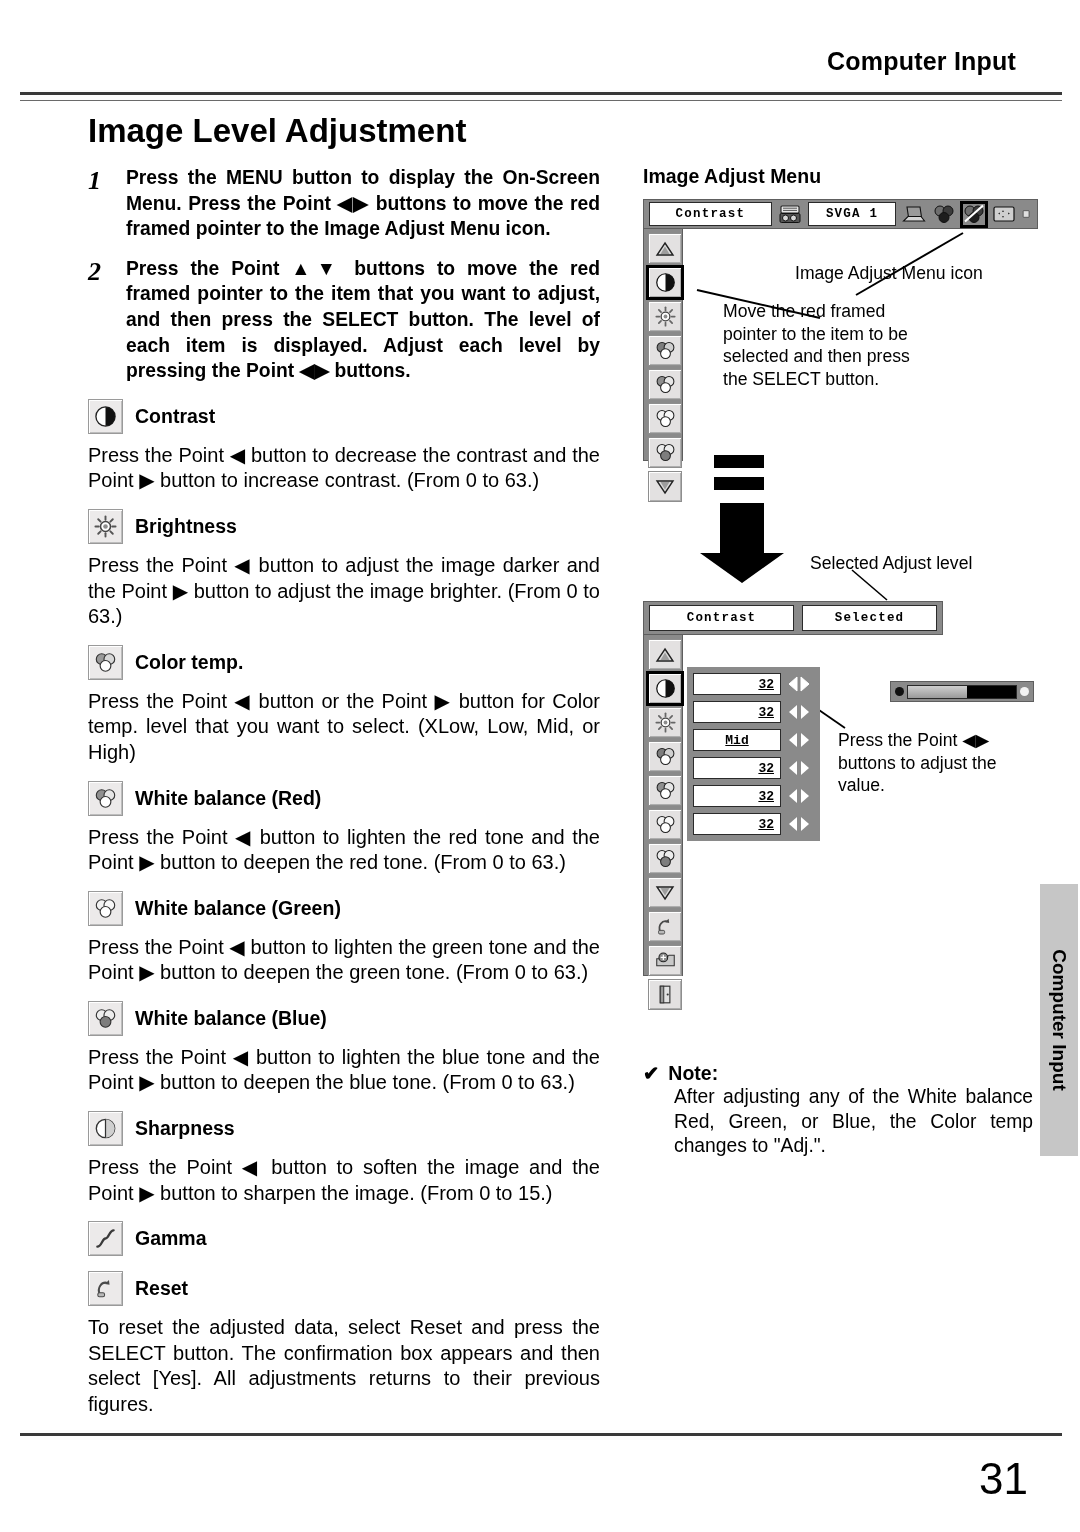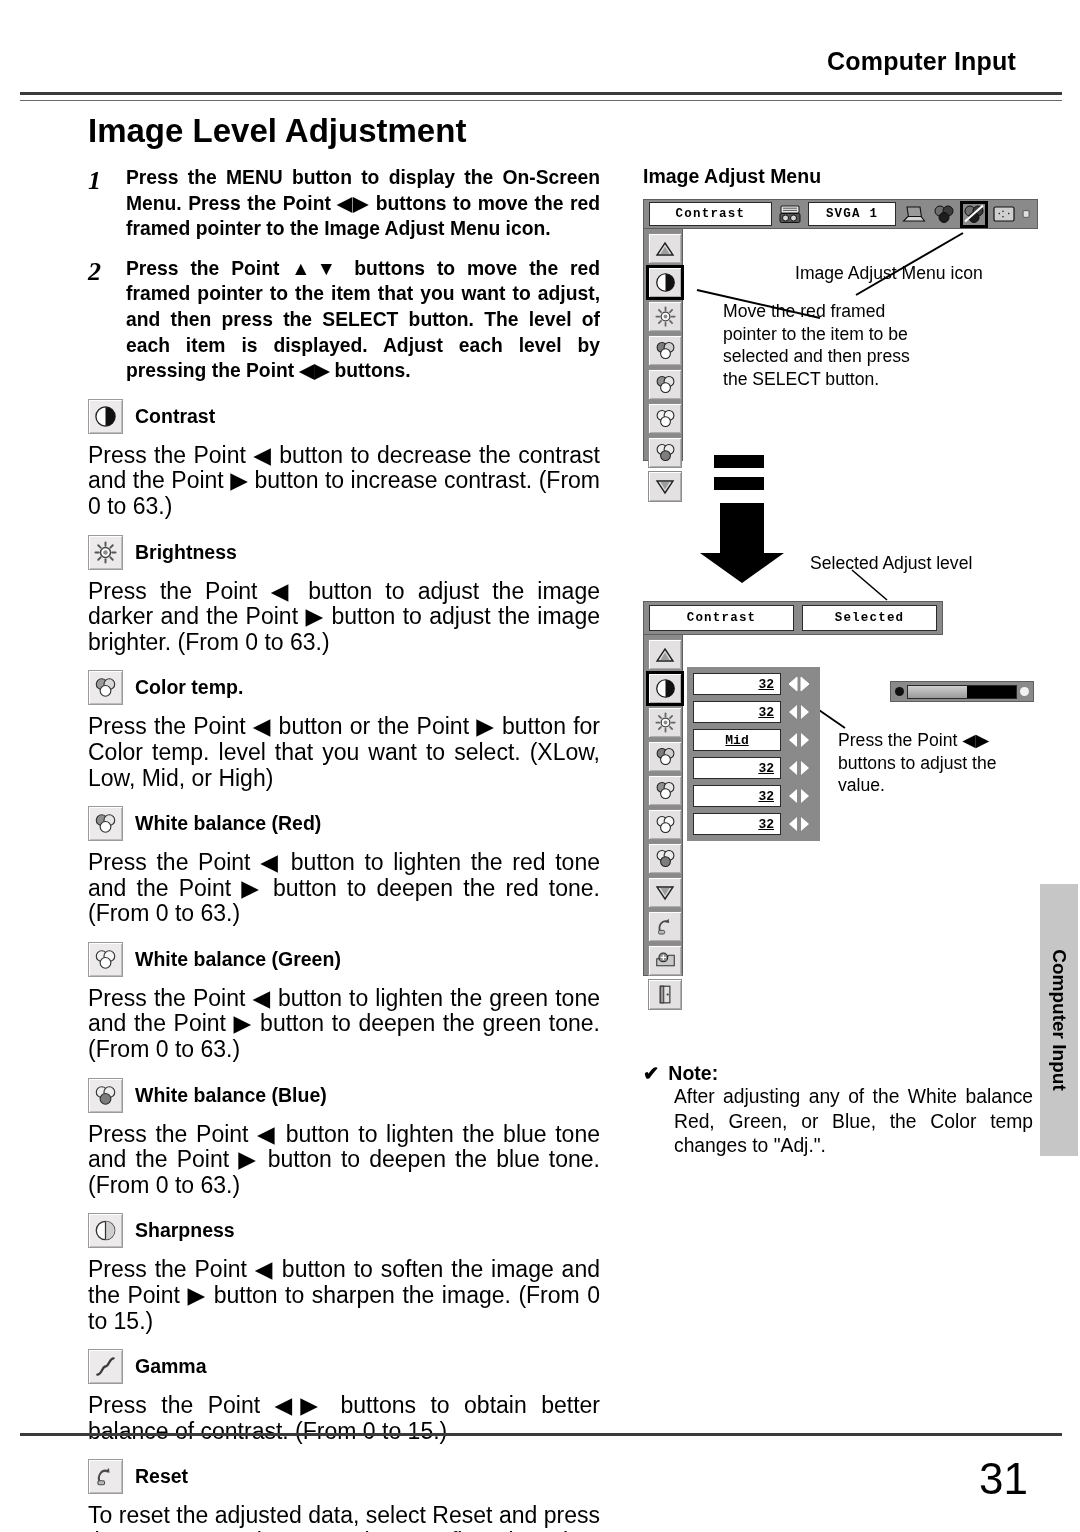--- a/index.html
+++ b/index.html
@@ -23,21 +23,21 @@
   
   .col-l{position:absolute;left:88px;top:165px;width:512px;}
   .step{position:relative;padding-left:38px;margin-bottom:14px;}
   .step .num{position:absolute;left:0;top:1px;font-family:"Liberation Serif",serif;
     font-style:italic;font-size:26px;font-weight:bold;}
   .body-txt{font-size:19.3px;line-height:25.6px;text-align:justify;}
   .step .body-txt{text-align:justify;font-weight:bold;}
 
   .sec-head{display:flex;align-items:center;gap:12px;margin-top:15px;margin-bottom:9px;}
   .sec-head .lbl{font-size:19.5px;font-weight:bold;}
-  .para{font-size:23px;line-height:25.6px;text-align:justify;margin-bottom:2px;}
+  .para{font-size:20px;line-height:25.6px;text-align:justify;margin-bottom:2px;}
 
   
   .chip{width:33px;height:33px;flex:0 0 33px;background:#eceaea;
     border:1px solid #9a9a9a;box-shadow:inset 1px 1px 0 #fff, inset -1px -1px 0 #bdbdbd;
     display:flex;align-items:center;justify-content:center;}
   .chip svg{display:block;}
 
   
   .col-r{position:absolute;left:643px;top:165px;width:400px;}
   .r-head{font-size:19.5px;font-weight:bold;margin-bottom:11px;}
@@ -210,21 +210,20 @@
     <div class="para">Press the Point ◀ button to soften the image and the Point ▶ button to sharpen the image. (From 0 to 15.)</div>
 
     <div class="sec-head">
       <span class="chip">
         <svg width="23" height="23" viewBox="0 0 24 24">
           <path d="M3.5 20.5 C 8 20.5 8.5 12 12 12 C 15.5 12 16 3.5 20.5 3.5" fill="none" stroke="#3a3a3a" stroke-width="2.4" stroke-linecap="round"></path>
         </svg>
       </span>
       <span class="lbl">Gamma</span>
     </div>
-    <div class="para">Press the Point ◀▶ buttons to obtain better balance of contrast. (From 0 to 15.)</div>
 
     <div class="sec-head">
       <span class="chip">
         <svg width="23" height="23" viewBox="0 0 24 24">
           <path d="M6 18 C 3 11 8 4.5 14 6.2" fill="none" stroke="#4a4a4a" stroke-width="2.1"></path>
           <path d="M15.6 3.2 L16.2 8 L11.4 7.2 Z" fill="#4a4a4a"></path>
           <rect x="4" y="16.4" width="7" height="4.2" rx="1.6" fill="#b9b9b9" stroke="#4a4a4a" stroke-width="1.1"></rect>
         </svg>
       </span>
       <span class="lbl">Reset</span>

